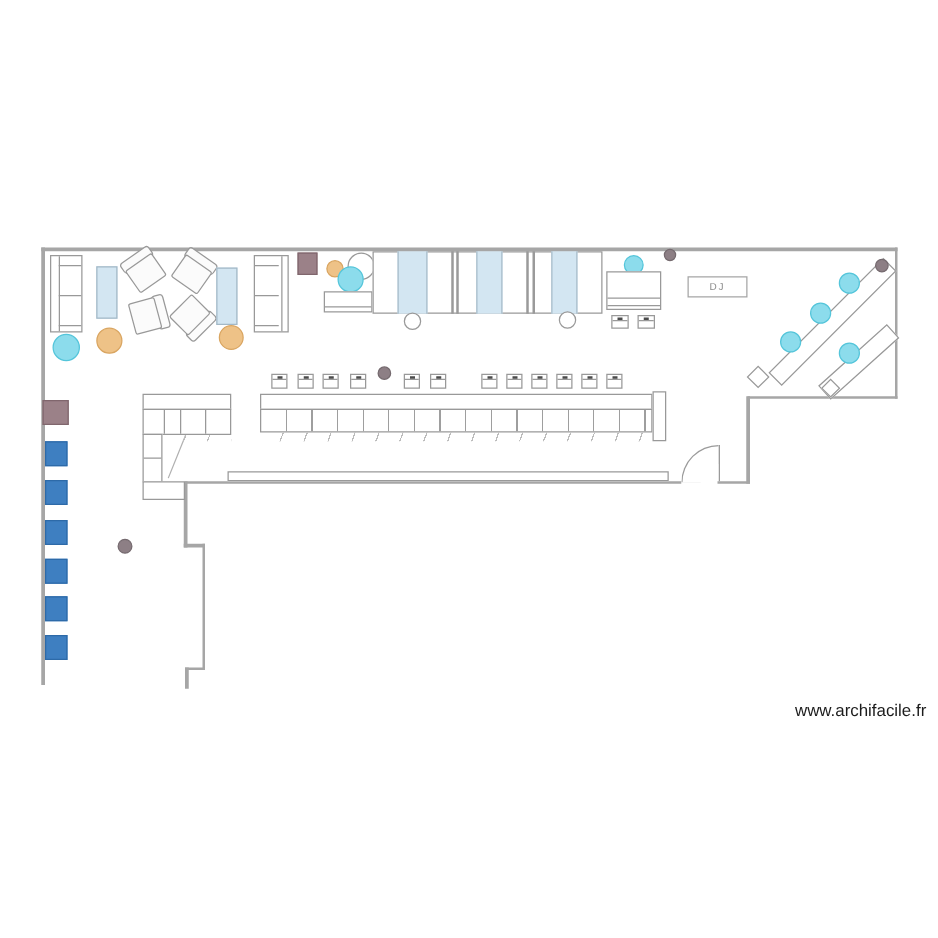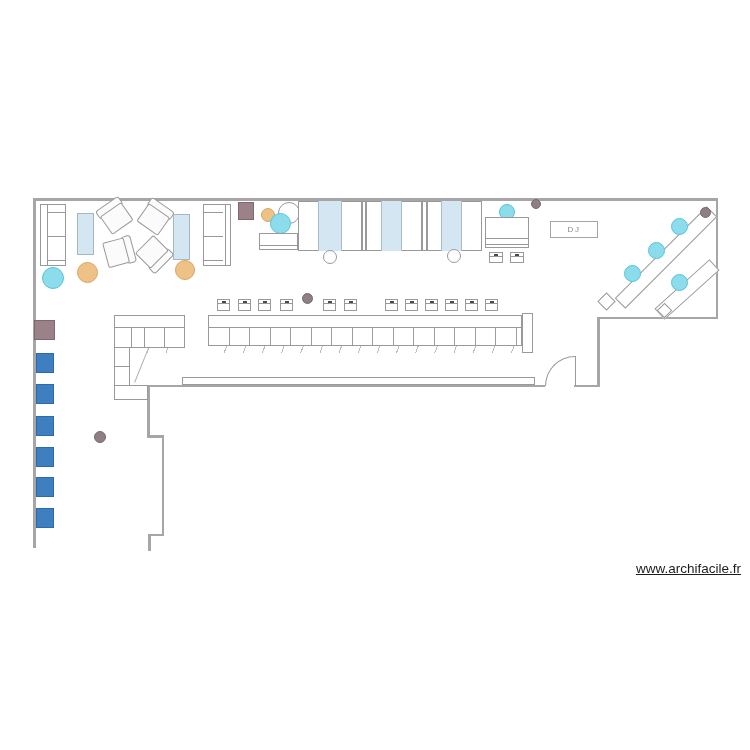--- a/index.html
+++ b/index.html
@@ -241,15 +241,15 @@
     </div>
 
   <div class="abs">
 
   <div class="abs c-gray column-dot" style="--x: 301.5px; --y: 292.5px; --s: 11px;"></div>
       <div class="abs c-gray column-dot" style="--x: 531px; --y: 199px; --s: 10px;"></div>
       <div class="abs c-gray column-dot" style="--x: 699.5px; --y: 206.5px; --s: 11px;"></div>
       <div class="abs c-gray column-dot" style="--x: 94px; --y: 431px; --s: 12px;"></div>
     </div>
 
-  <div class="abs watermark" style="left:596px;top:561px;width:145px;text-decoration:underline;">www.archifacile.fr</div>
+  <div class="abs watermark" style="left:596px;top:561px;width:145px;">www.archifacile.fr</div>
 
 </div>
 
 </body></html>

